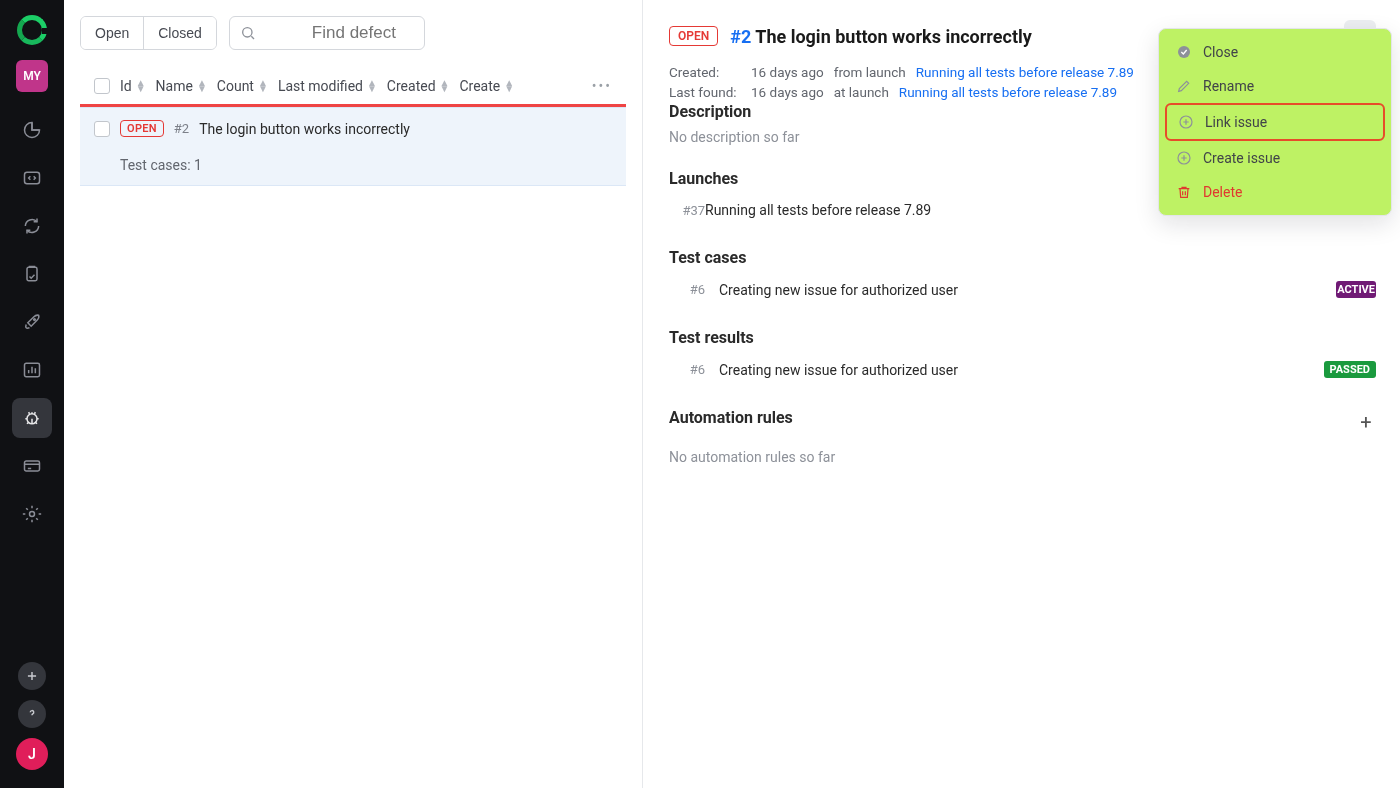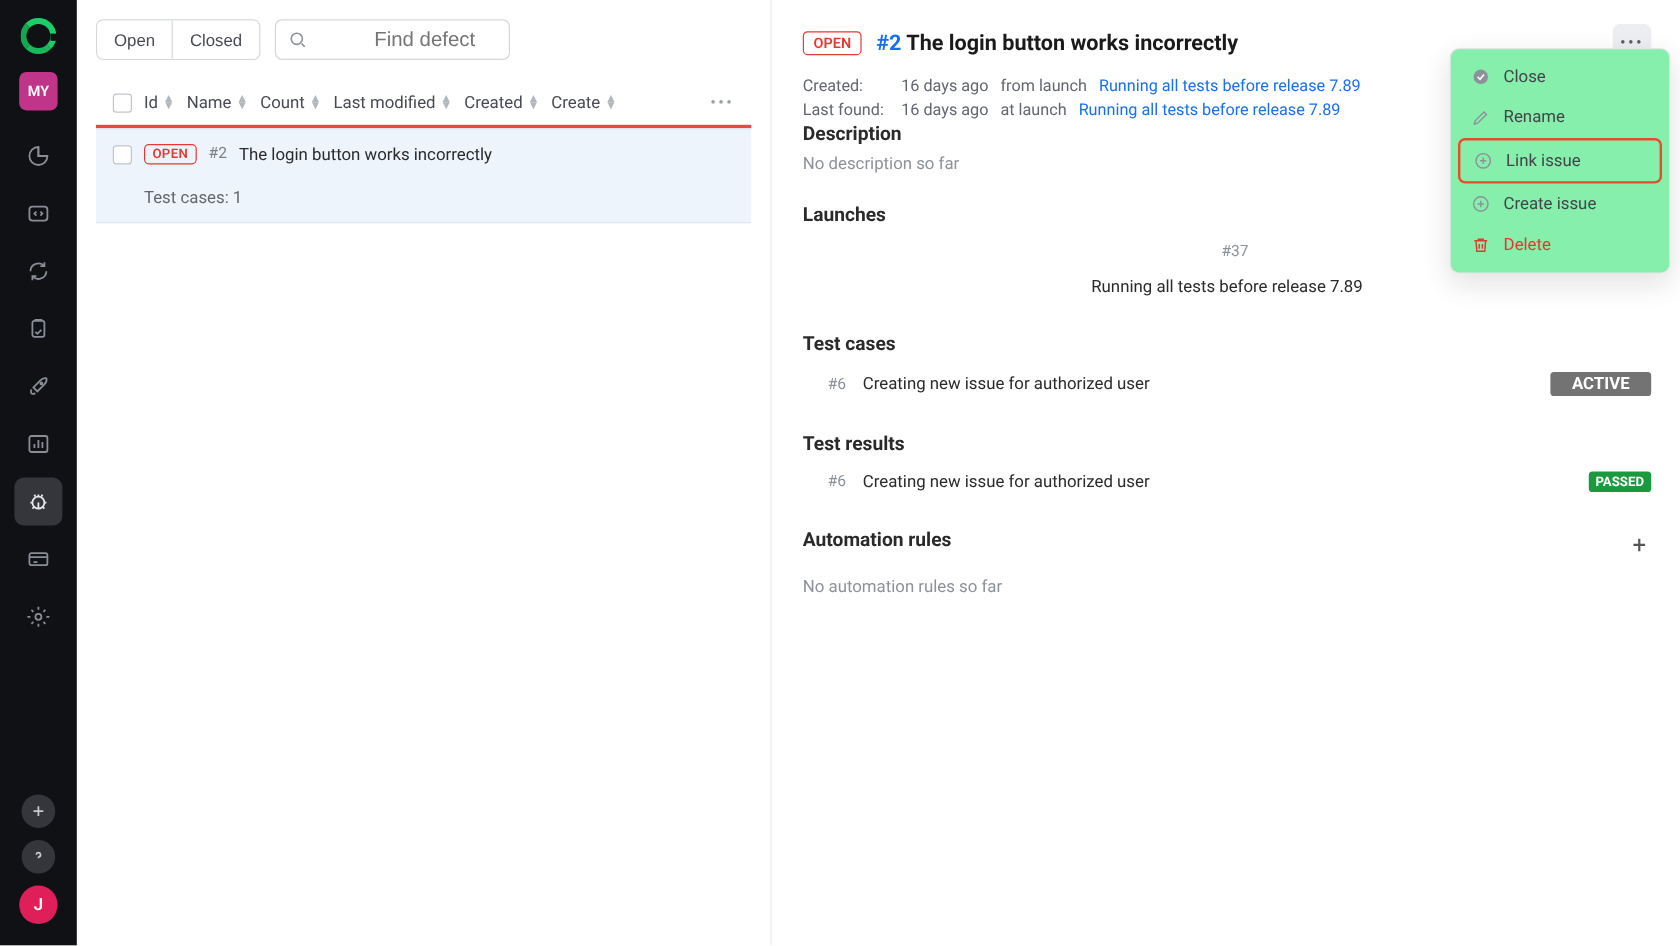--- a/index.html
+++ b/index.html
@@ -51,30 +51,30 @@
 .meta-rows { }
 .meta-row { display: flex; gap: 10px; color: #62666e; font-size: 13.5px; padding: 2px 0; }
 .meta-row .label { width: 72px; }
 .meta-row .link { color: #176ff2; }
 .section { margin-bottom: 24px; }
 .section h3 { font-size: 16px; font-weight: 700; margin-bottom: 8px; color: #2a2a2a; }
 .muted { color: #8d9199; }
 .item-row { display: flex; align-items: center; gap: 14px; padding: 6px 0; }
 .item-id { color: #8d9199; width: 36px; text-align: right; font-size: 13px; }
 .item-name { flex: 1; color: #2a2a2a; }
-.tag-active { background: #737373; color: #fff; font-size: 14px; font-weight: 700; padding: 2px 18px; border-radius: 3px; }
+.tag-active { background: #701a75; color: #fff; font-size: 11px; font-weight: 700; padding: 2px 1px; border-radius: 3px; }
 .tag-passed { background: #1a9a3e; color: #fff; font-size: 11px; font-weight: 700; padding: 2px 6px; border-radius: 3px; }
 .automation-head { display: flex; align-items: center; }
 .plus-btn { margin-left: auto; font-size: 20px; color: #555; cursor: pointer; width: 20px; text-align: center; }
-.launch-row { display: flex; align-items: center; gap: 14px; padding: 6px 0; position: relative; flex-direction: column; }
+.launch-row { display: flex; align-items: center; gap: 0; padding: 6px 0; position: relative; }
 .launch-bar { position: absolute; right: 0; top: 0; height: 20px; display: flex; border-radius: 4px; overflow: hidden; }
 .bar-red { width: 28px; background: #e43a34; color:#fff; font-size:11px; display:flex; align-items:center; justify-content:center; }
 .bar-green { width: 130px; background: #24b04a; }
 
-.menu { position: absolute; top: 40px; right: 8px; width: 184px; background: #86efac; border: 1px solid #e3e5e9; border-radius: 8px; box-shadow: 0 8px 24px rgba(20,20,30,.12); padding: 6px; z-index: 10; }
+.menu { position: absolute; top: 28px; right: 8px; width: 234px; background: #bef264; border: 1px solid #e3e5e9; border-radius: 8px; box-shadow: 0 8px 24px rgba(20,20,30,.12); padding: 6px; z-index: 10; }
 .menu-item { display: flex; align-items: center; gap: 10px; padding: 8px 10px; border-radius: 6px; cursor: pointer; color: #414449; }
 .menu-item.danger { color: #e0392f; }
 .menu-item.highlight { border: 2px solid #e74c2a; }
 .menu-item .mi-icon { width: 18px; height: 18px; display: inline-flex; align-items: center; justify-content: center; color: #8d9199; }
 .menu-item.danger .mi-icon { color: #e0392f; }
 svg { display: block; }
 </style>
 </head>
 <body>
 

